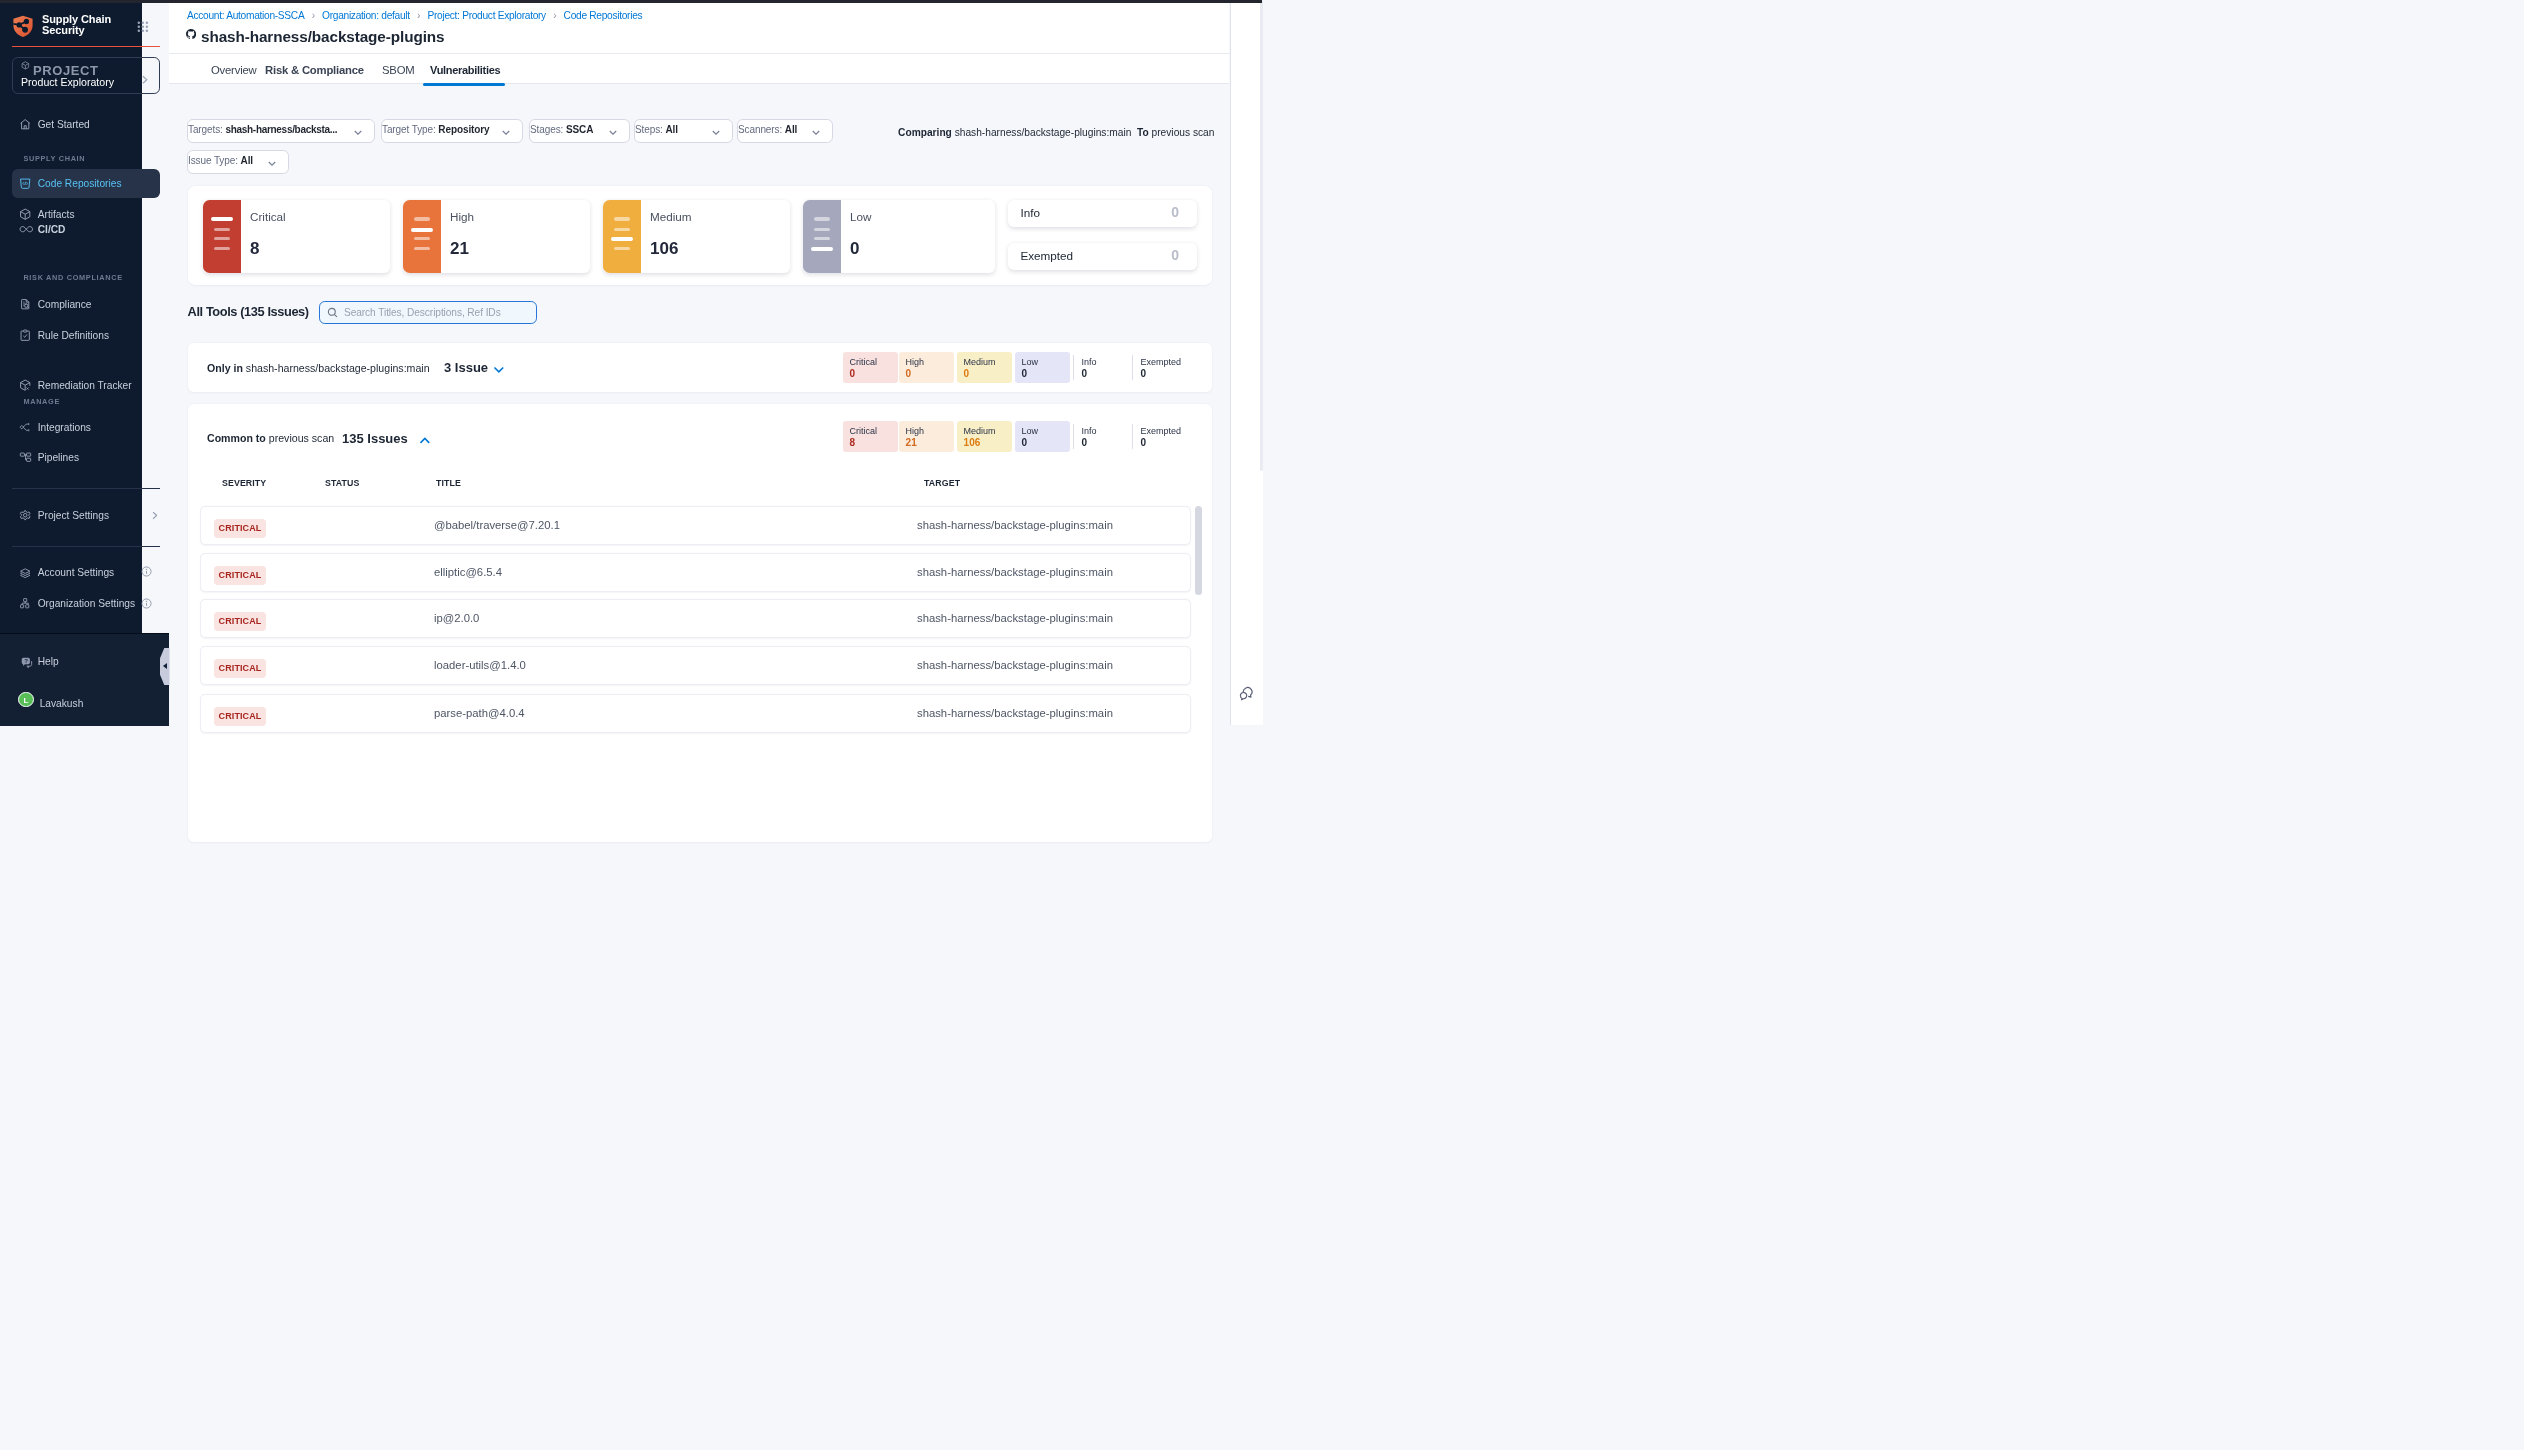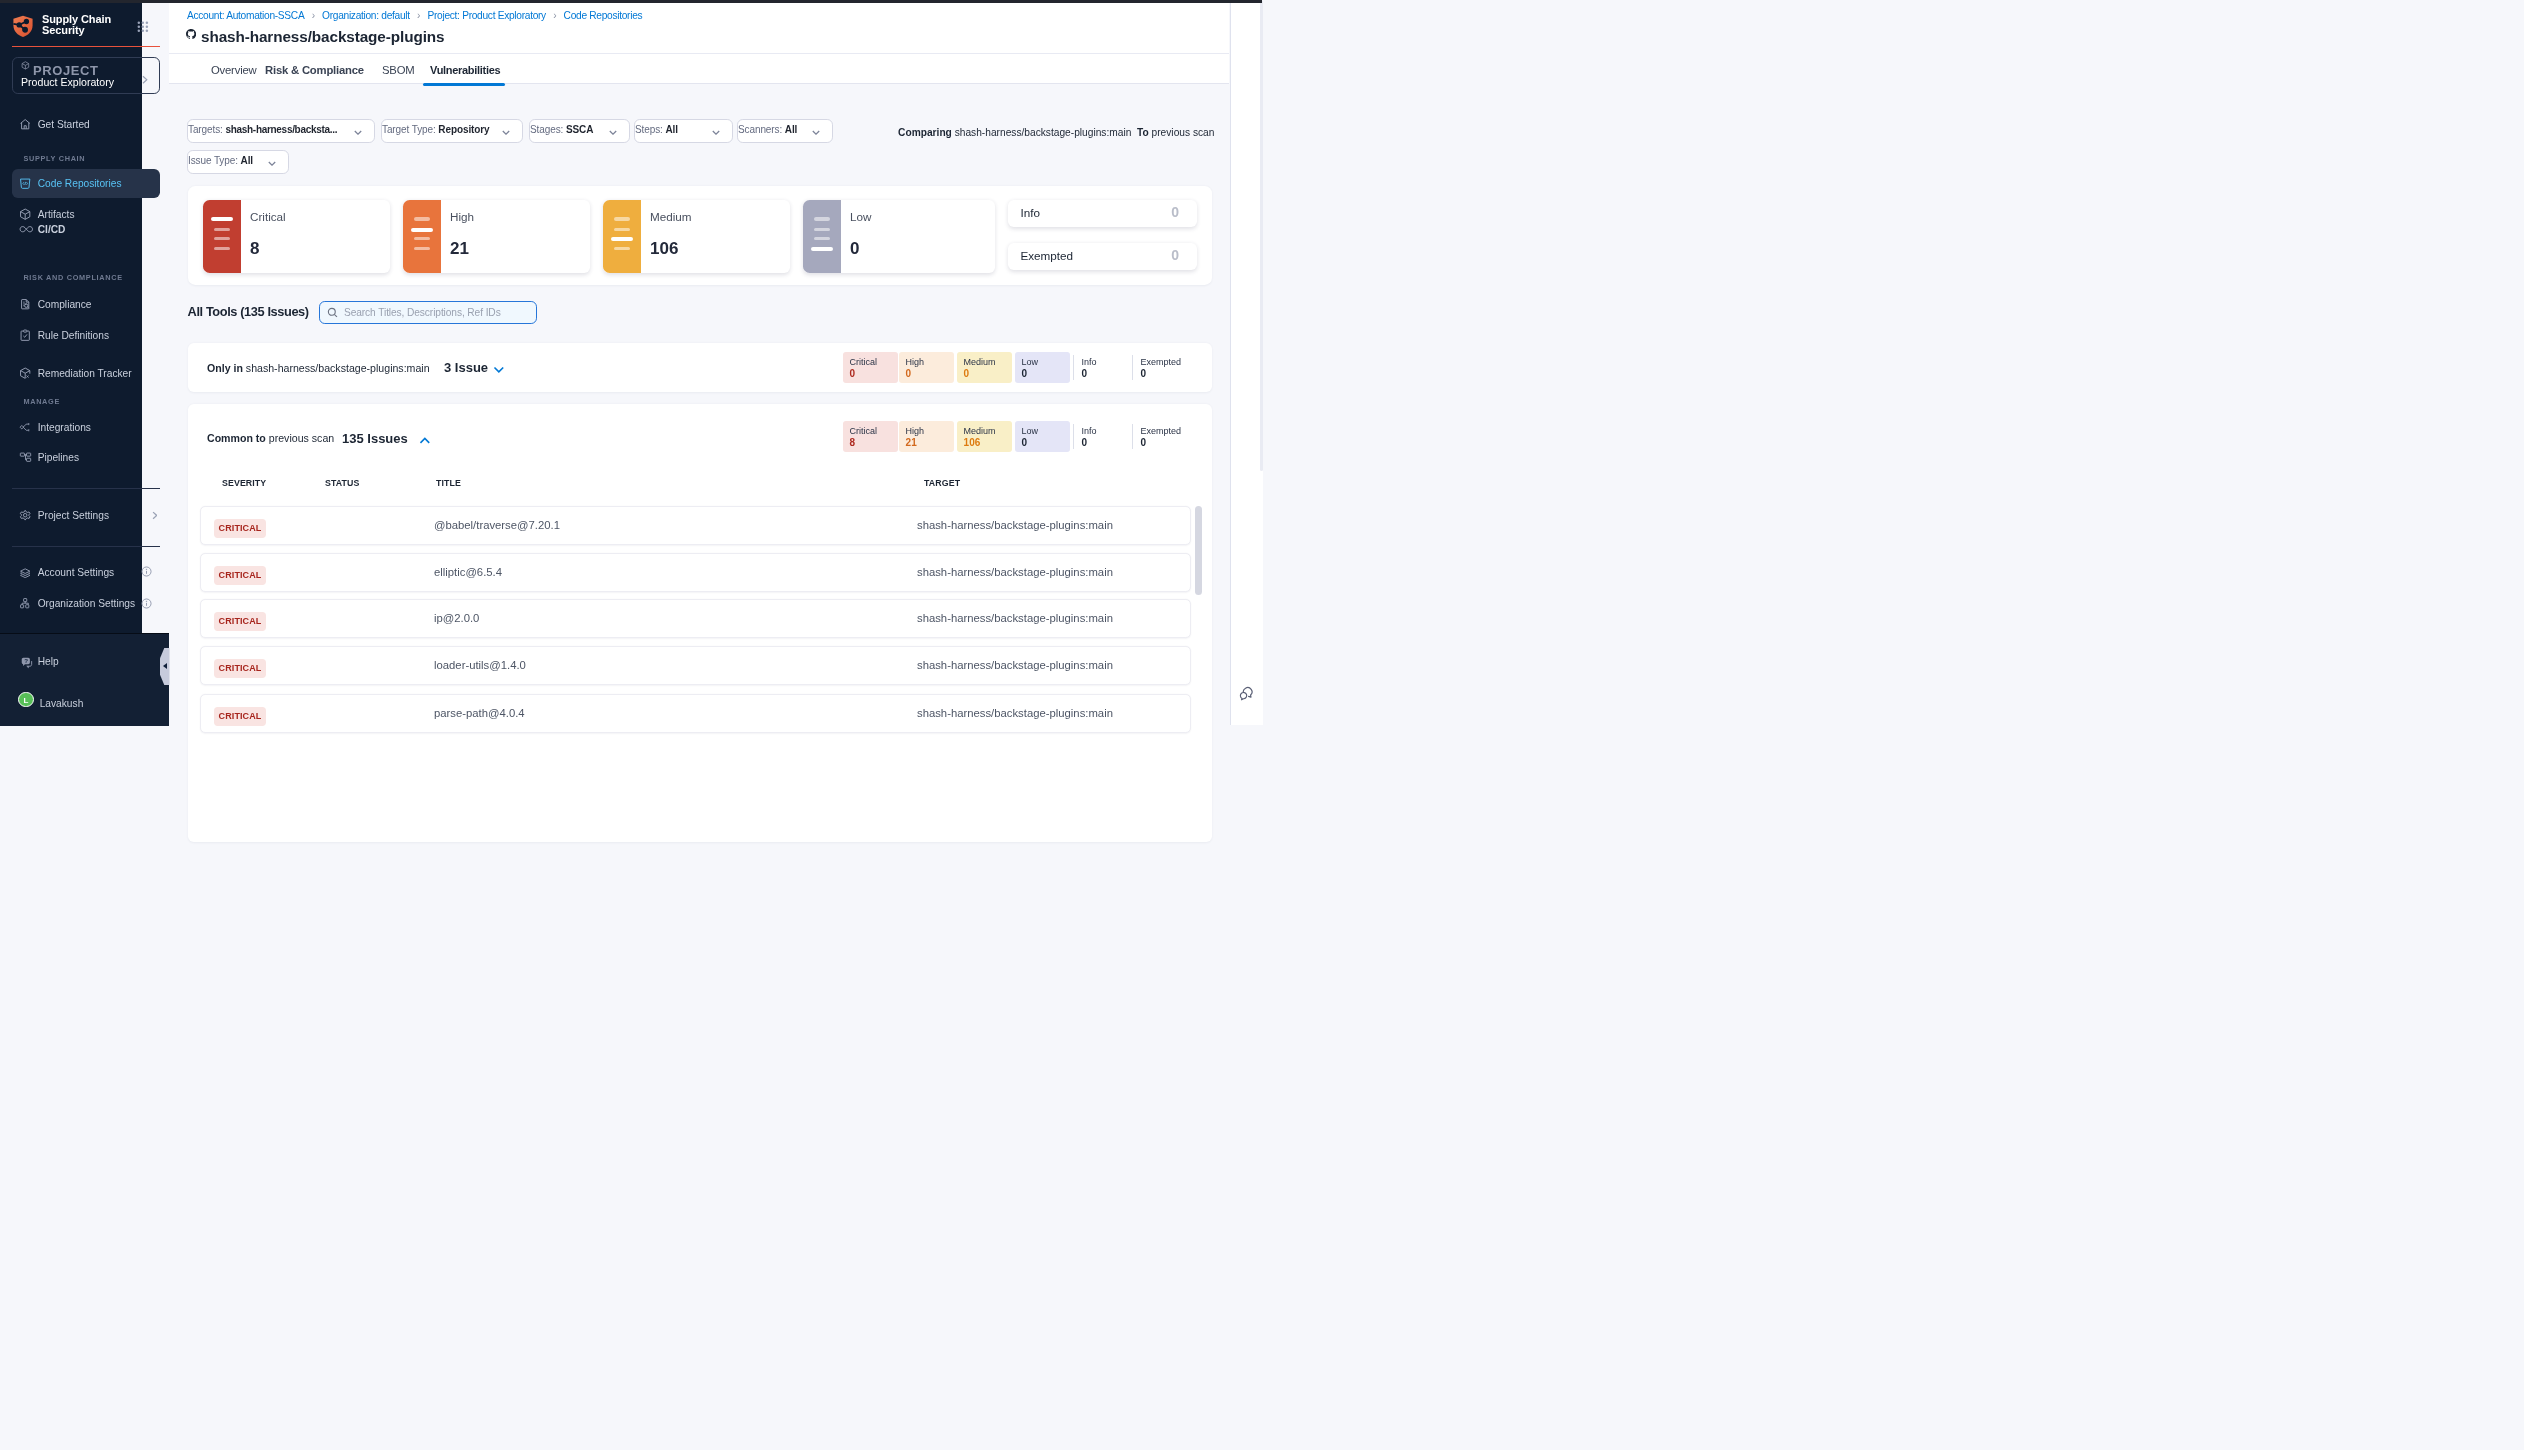--- a/index.html
+++ b/index.html
@@ -105,21 +105,21 @@
     <span>Compliance</span>
   </div>
   <div class="mi" style="top:321px;">
     <svg width="12.4" height="12.4" viewBox="0 0 24 24" fill="none" stroke="currentColor" stroke-width="1.8">
         <path d="M9 4 H5 C4.4 4 4 4.4 4 5 V21 C4 21.6 4.4 22 5 22 H19 C19.6 22 20 21.6 20 21 V5 C20 4.4 19.6 4 19 4 H15"></path>
         <rect x="9" y="2" width="6" height="4" rx="1"></rect>
         <path d="M8.5 13.5 L11 16 L15.5 10.5"></path>
       </svg>
     <span>Rule Definitions</span>
   </div>
-  <div class="mi" style="top:359px;text-align:right;">
+  <div class="mi" style="top:371px;text-align:right;">
     <svg width="12.4" height="12.4" viewBox="0 0 24 24" fill="none" stroke="currentColor" stroke-width="1.8">
         <path d="M12 2 L21 7 V13 M12 2 L3 7 V17 L12 22 M3 7 L12 12 M12 22 V12 M21 7 L12 12"></path>
         <path d="M14.5 16.5 L18.5 20.5 M18.5 16.5 L14.5 20.5" stroke-width="1.6"></path>
       </svg>
     <span>Remediation Tracker</span>
   </div>
   <div class="sect" style="top:397px;">MANAGE</div>
   <div class="mi" style="top:413px;">
     <svg width="12.4" height="12.4" viewBox="0 0 24 24" fill="none" stroke="currentColor" stroke-width="1.6">
         <path d="M8 12 L14 6 M8 12 L14 18 M14 6 H19 M19 6 V4 M19 6 V8 M14 18 H19 M19 18 V16 M19 18 V20"></path>

